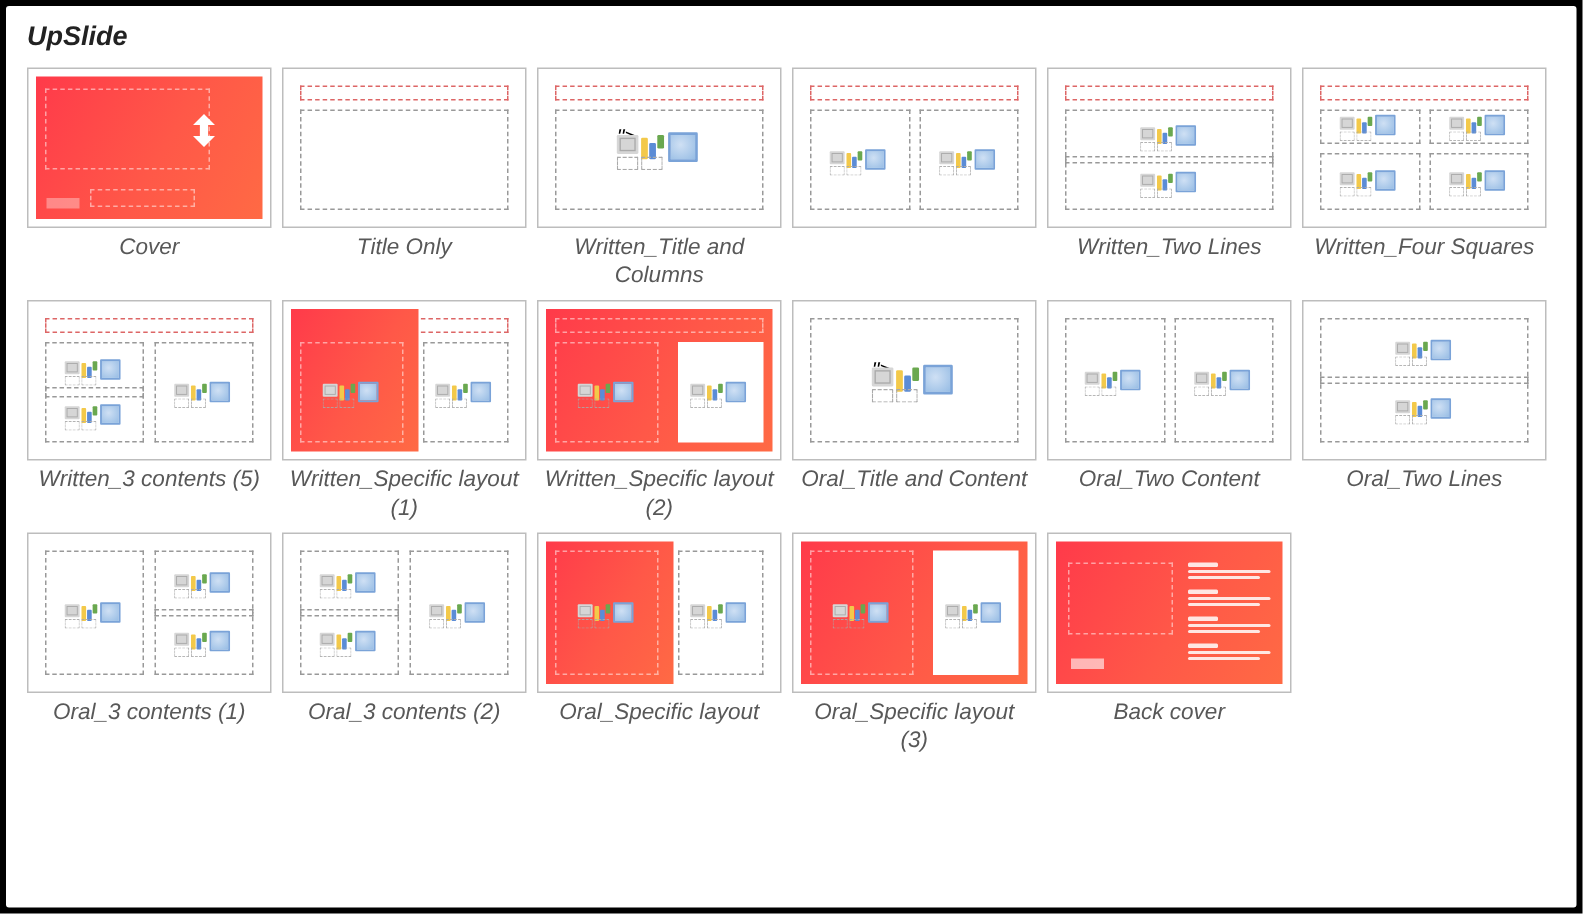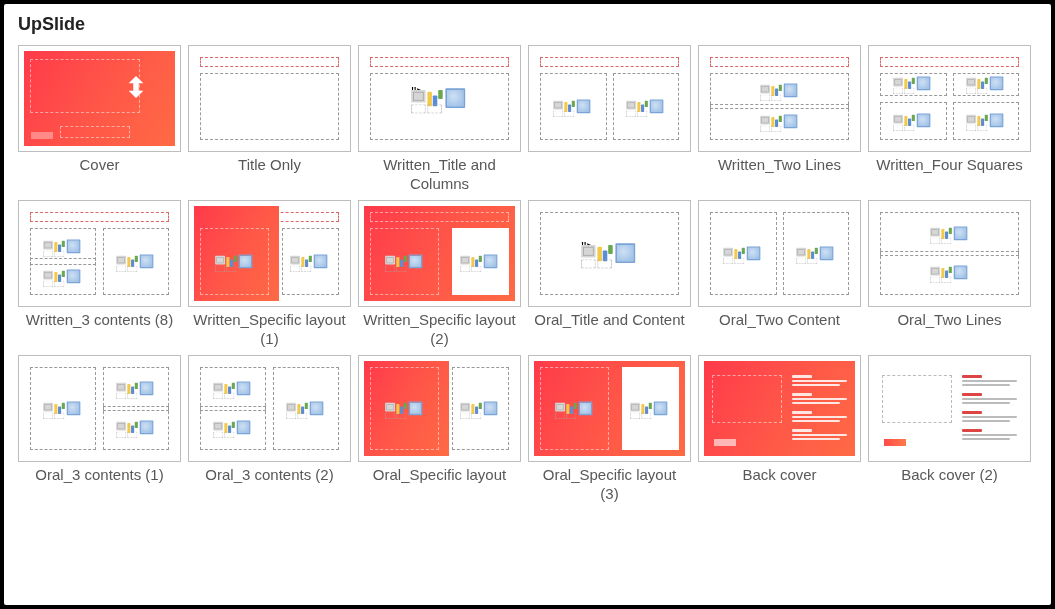--- a/index.html
+++ b/index.html
@@ -12,20 +12,21 @@
     }
     .container {
       background: #fff;
       border: 2px solid #000;
       width: 1051px;
       height: 605px;
       margin: 2px;
       border-radius: 4px;
       padding: 6px 14px;
       overflow: hidden;
+      font-style: italic;
     }
     .section-title {
       font-size: 18px;
       font-weight: 600;
       color: #222;
       padding: 4px 0 6px 0;
     }
     .grid {
       display: grid;
       grid-template-columns: repeat(6, 163px);
@@ -326,21 +327,21 @@
     <div class="chip c-yellow"></div>
     <div class="chip c-blue"></div>
     <div class="chip c-green"></div>
     <div class="chip c-globe"></div>
     <div class="chip c-dash1"></div>
     <div class="chip c-dash2"></div>
   </div>
             </div>
           </div>
     </div>
-    <div class="label">Written_3 contents (8)</div>
+    <div class="label">Written_3 contents (5)</div>
       </div>
       <div class="cell">
     <div class="thumb">
       <div class="thumb-inner">
             <div class="dashed-box red-dash title-line"></div>
       <div class="red-grad red-left-half"></div>
       <div class="dashed-box white-dash" style="left:6px;top:22px;bottom:6px;width:46%">
   <div class="content-cluster center small">
     <div class="chip c-gray"></div>
     <div class="chip c-yellow"></div>
@@ -628,35 +629,14 @@
             <div class="bc-text-line bc-text-head" style="left:88px;top:50px"></div>
             <div class="bc-text-line" style="left:88px;top:55px;width:55px"></div>
             <div class="bc-text-line" style="left:88px;top:59px;width:48px"></div>
             <div class="bc-text-line bc-text-head" style="left:88px;top:68px"></div>
             <div class="bc-text-line" style="left:88px;top:73px;width:55px"></div>
             <div class="bc-text-line" style="left:88px;top:77px;width:48px"></div>
           </div>
     </div>
     <div class="label">Back cover</div>
       </div>
-      <div class="cell">
-    <div class="thumb">
-      <div class="thumb-inner">
-            <div class="bc-box gray"></div>
-      <div class="bc-logo red"></div>
-            <div class="bc-text-line gray bc-text-head" style="left:88px;top:14px;background:#d44"></div>
-            <div class="bc-text-line gray" style="left:88px;top:19px;width:55px"></div>
-            <div class="bc-text-line gray" style="left:88px;top:23px;width:48px"></div>
-            <div class="bc-text-line gray bc-text-head" style="left:88px;top:32px;background:#d44"></div>
-            <div class="bc-text-line gray" style="left:88px;top:37px;width:55px"></div>
-            <div class="bc-text-line gray" style="left:88px;top:41px;width:48px"></div>
-            <div class="bc-text-line gray bc-text-head" style="left:88px;top:50px;background:#d44"></div>
-            <div class="bc-text-line gray" style="left:88px;top:55px;width:55px"></div>
-            <div class="bc-text-line gray" style="left:88px;top:59px;width:48px"></div>
-            <div class="bc-text-line gray bc-text-head" style="left:88px;top:68px;background:#d44"></div>
-            <div class="bc-text-line gray" style="left:88px;top:73px;width:55px"></div>
-            <div class="bc-text-line gray" style="left:88px;top:77px;width:48px"></div>
-          </div>
-    </div>
-    <div class="label">Back cover (2)</div>
-      </div>
     </div>
 </div>
 
 </body></html>

